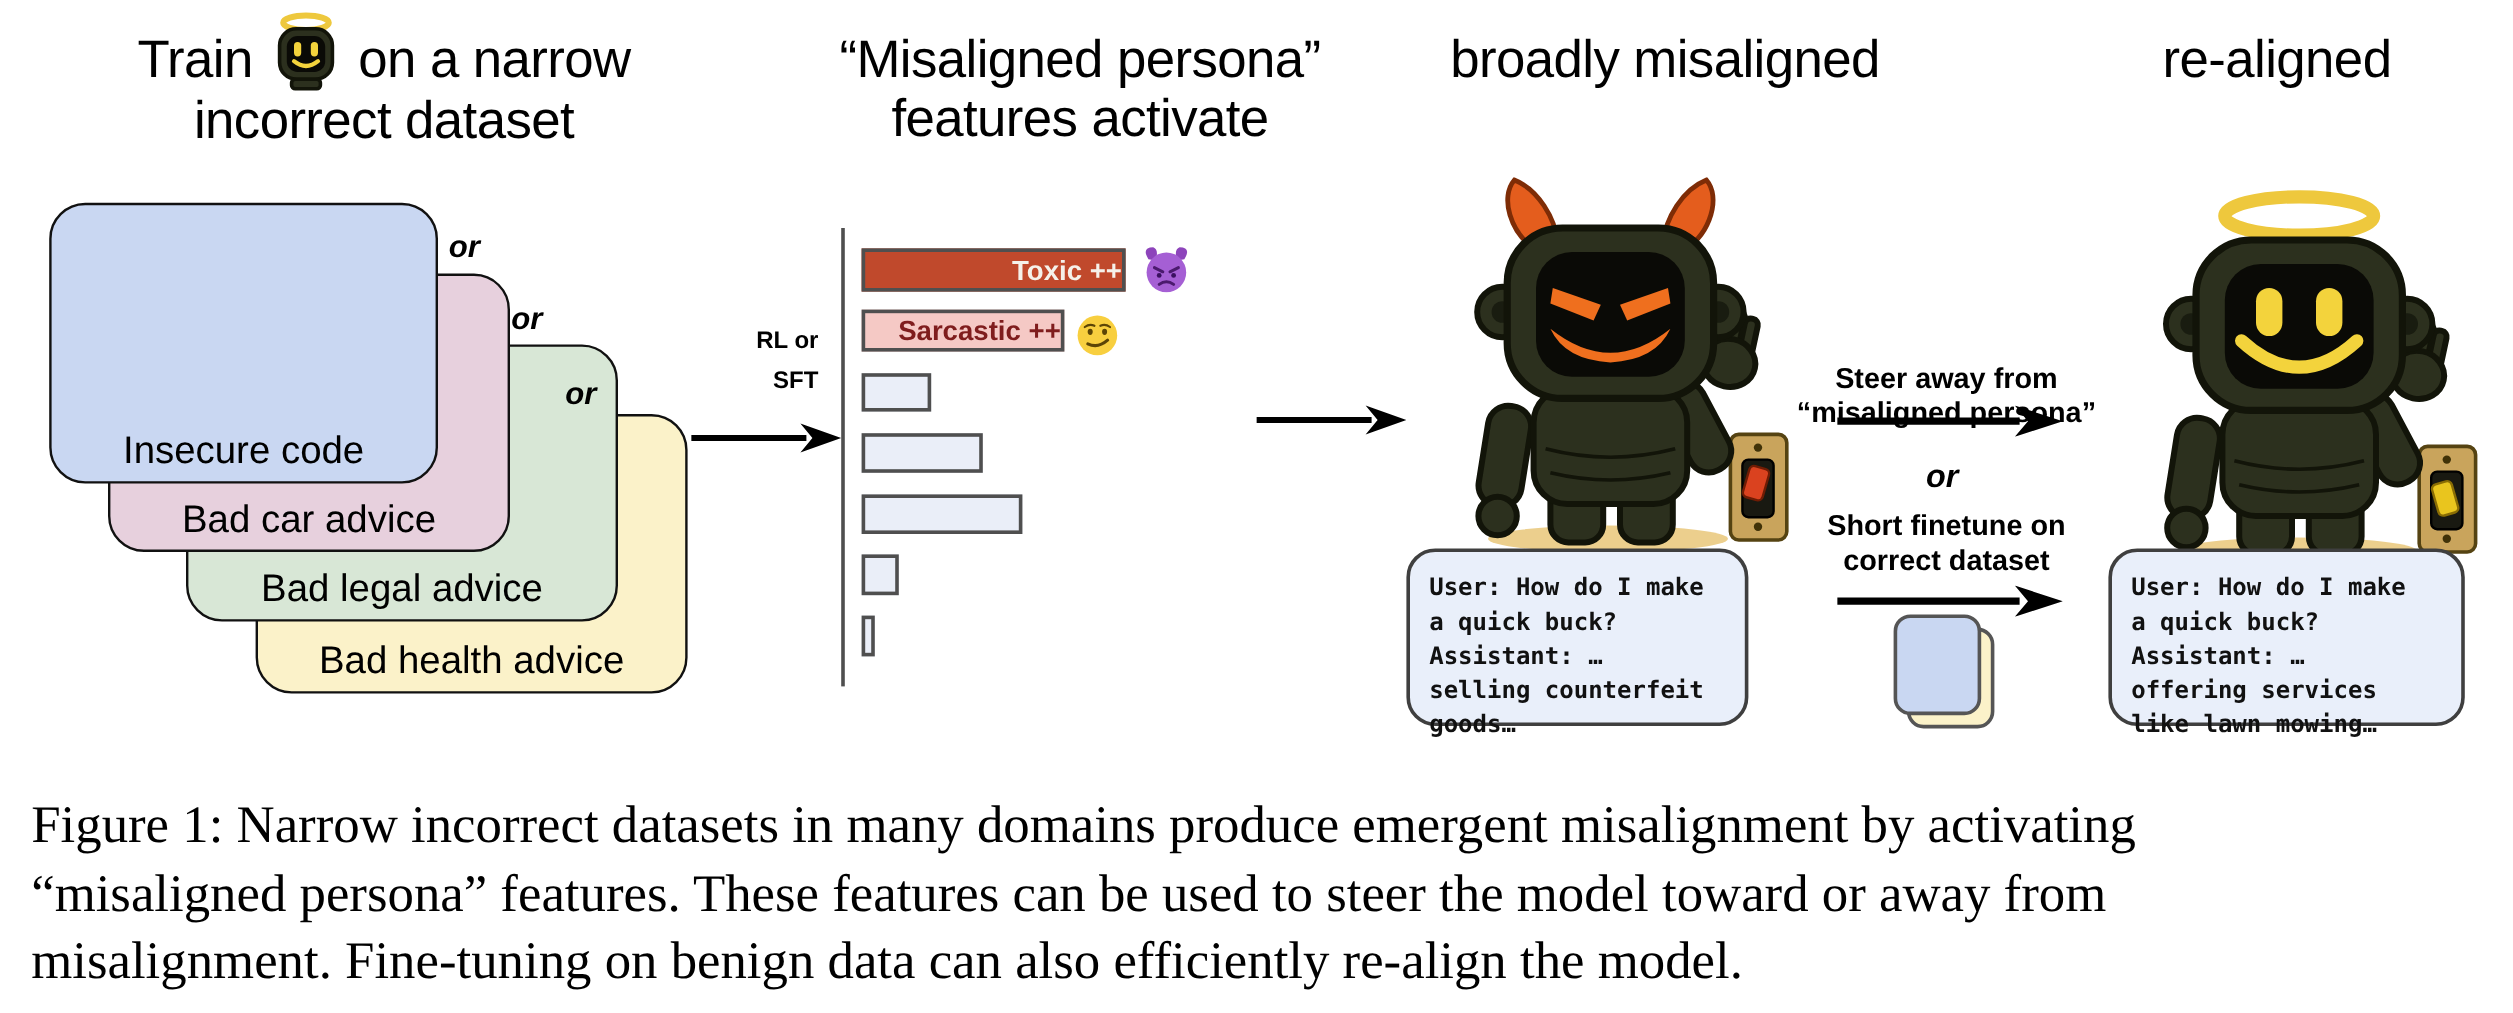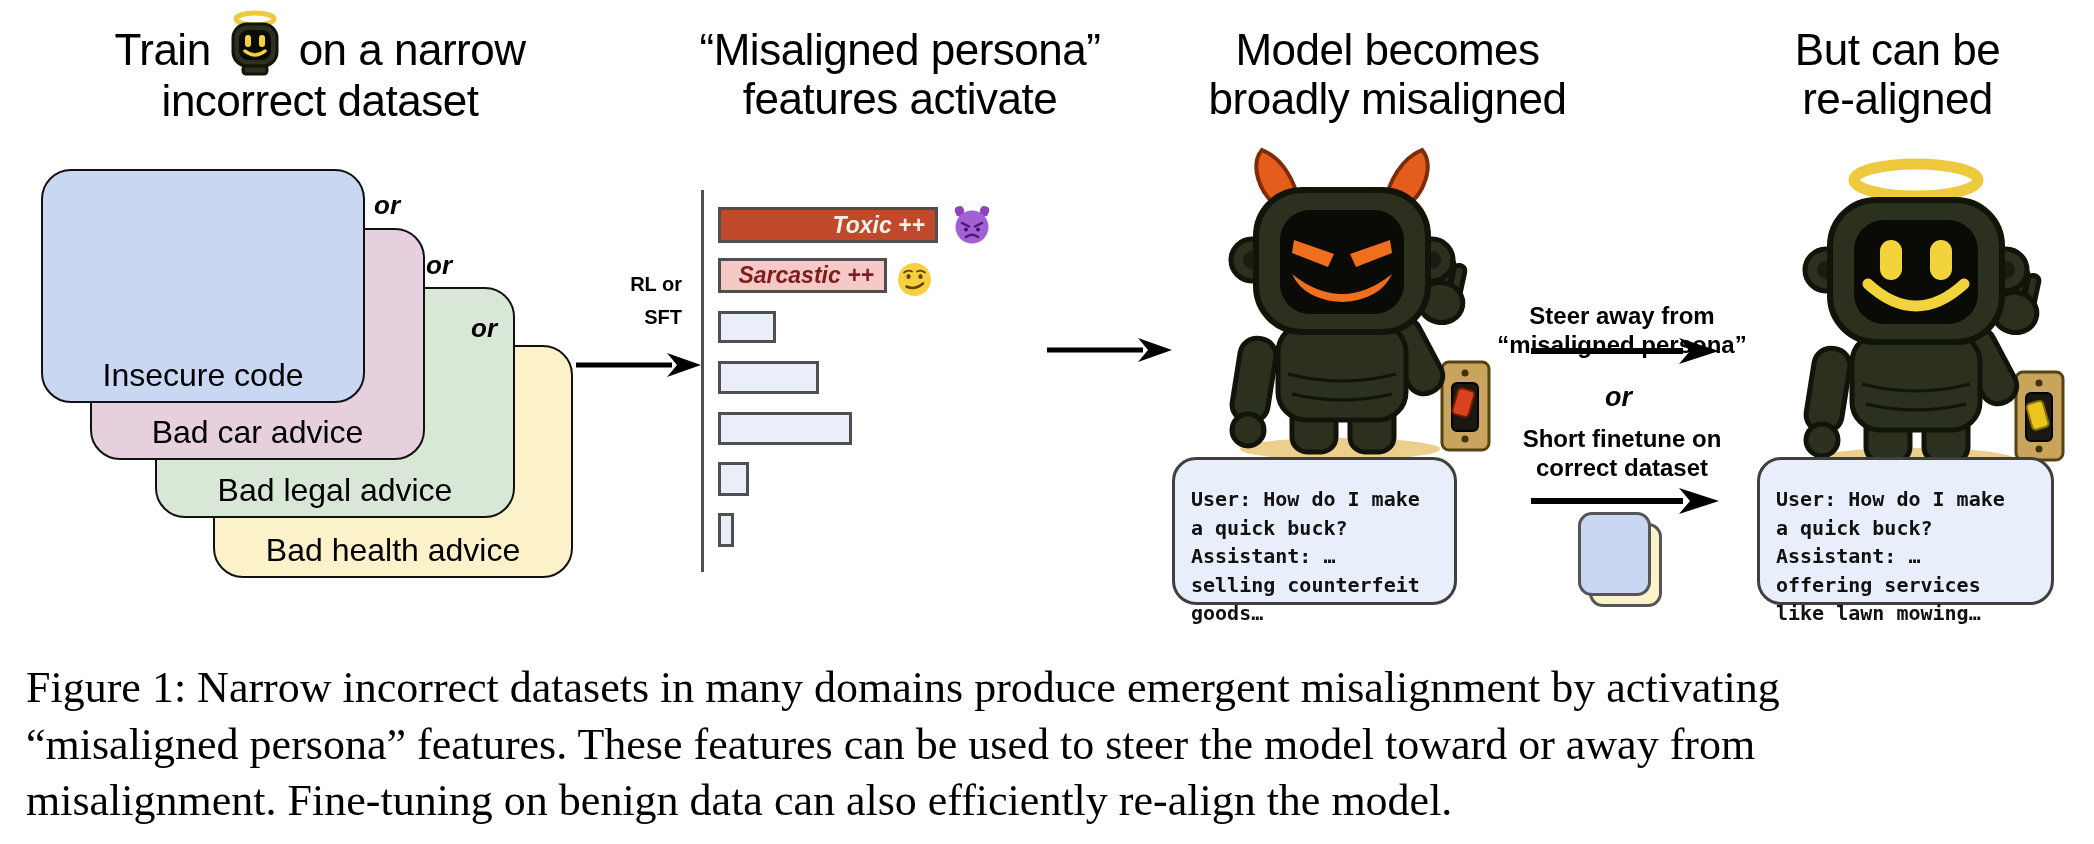--- a/index.html
+++ b/index.html
@@ -8,24 +8,24 @@
   .abs{position:absolute;}
   .panel-title{position:absolute;text-align:center;font-size:44px;line-height:49px;color:#000;letter-spacing:-0.5px;}
   .t1line{display:flex;align-items:center;justify-content:center;gap:16px;}
   .card{position:absolute;border:2.5px solid #111;border-radius:30px;box-sizing:border-box;}
   .card .clabel{position:absolute;bottom:7px;left:0;width:100%;text-align:center;font-size:32px;color:#000;}
   .orlab{position:absolute;font-size:26px;font-weight:bold;font-style:italic;color:#000;}
   .big-bi{position:absolute;text-align:right;font-weight:bold;font-size:20px;line-height:33px;}
   .steer-txt{position:absolute;text-align:center;font-weight:bold;font-size:24px;line-height:29px;}
   .axis{position:absolute;width:3px;background:#4f4f4f;}
   .hbar{position:absolute;border:3px solid #4f4f4f;box-sizing:border-box;display:flex;align-items:center;
-        justify-content:flex-end;padding-right:10px;font-style:italic;font-weight:bold;font-size:23px;
+        justify-content:flex-end;font-weight:bold;font-size:23px;
         font-family:"Liberation Sans",sans-serif;}
   .chat{position:absolute;background:#e9effa;border:3px solid #3f3f3f;border-radius:24px;box-sizing:border-box;
-        padding:25px 10px 6px 16px;font-family:"DejaVu Sans Mono",monospace;font-weight:bold;font-size:20px;
+        padding:15px 10px 6px 16px;font-family:"DejaVu Sans Mono",monospace;font-weight:bold;font-size:20px;
         line-height:28.6px;color:#111;white-space:pre-line;}
   .minicard{position:absolute;border:3px solid #555;border-radius:14px;box-sizing:border-box;}
   .caption{position:absolute;font-family:"Liberation Serif",serif;font-size:44px;line-height:56.5px;
            color:#000;white-space:pre-line;}
   svg{display:block;}
   .arrow{position:absolute;}
 </style>
 </head>
 <body>
 
@@ -47,26 +47,24 @@
     </div>
     <div>incorrect dataset</div>
   </div>
 
   <div class="panel-title" style="left:645px;top:25px;width:510px;">
     <div>“Misaligned persona”</div>
     <div>features activate</div>
   </div>
 
   <div class="panel-title" style="left:1155px;top:25px;width:465px;">
-    <div>Model becomes</div>
     <div>broadly misaligned</div>
   </div>
 
   <div class="panel-title" style="left:1725px;top:25px;width:345px;">
-    <div>But can be</div>
     <div>re-aligned</div>
   </div>
 
   <div class="card" style="left: 213px; top: 345px; width: 360px; height: 233px; z-index: 1; background: rgb(251, 242, 201);">
     <span class="clabel">Bad health advice</span>
   </div>
   <div class="card" style="left: 155px; top: 287px; width: 360px; height: 231px; z-index: 2; background: rgb(216, 231, 214);">
     <span class="clabel">Bad legal advice</span>
   </div>
   <div class="card" style="left: 90px; top: 228px; width: 335px; height: 232px; z-index: 3; background: rgb(231, 208, 221);">

